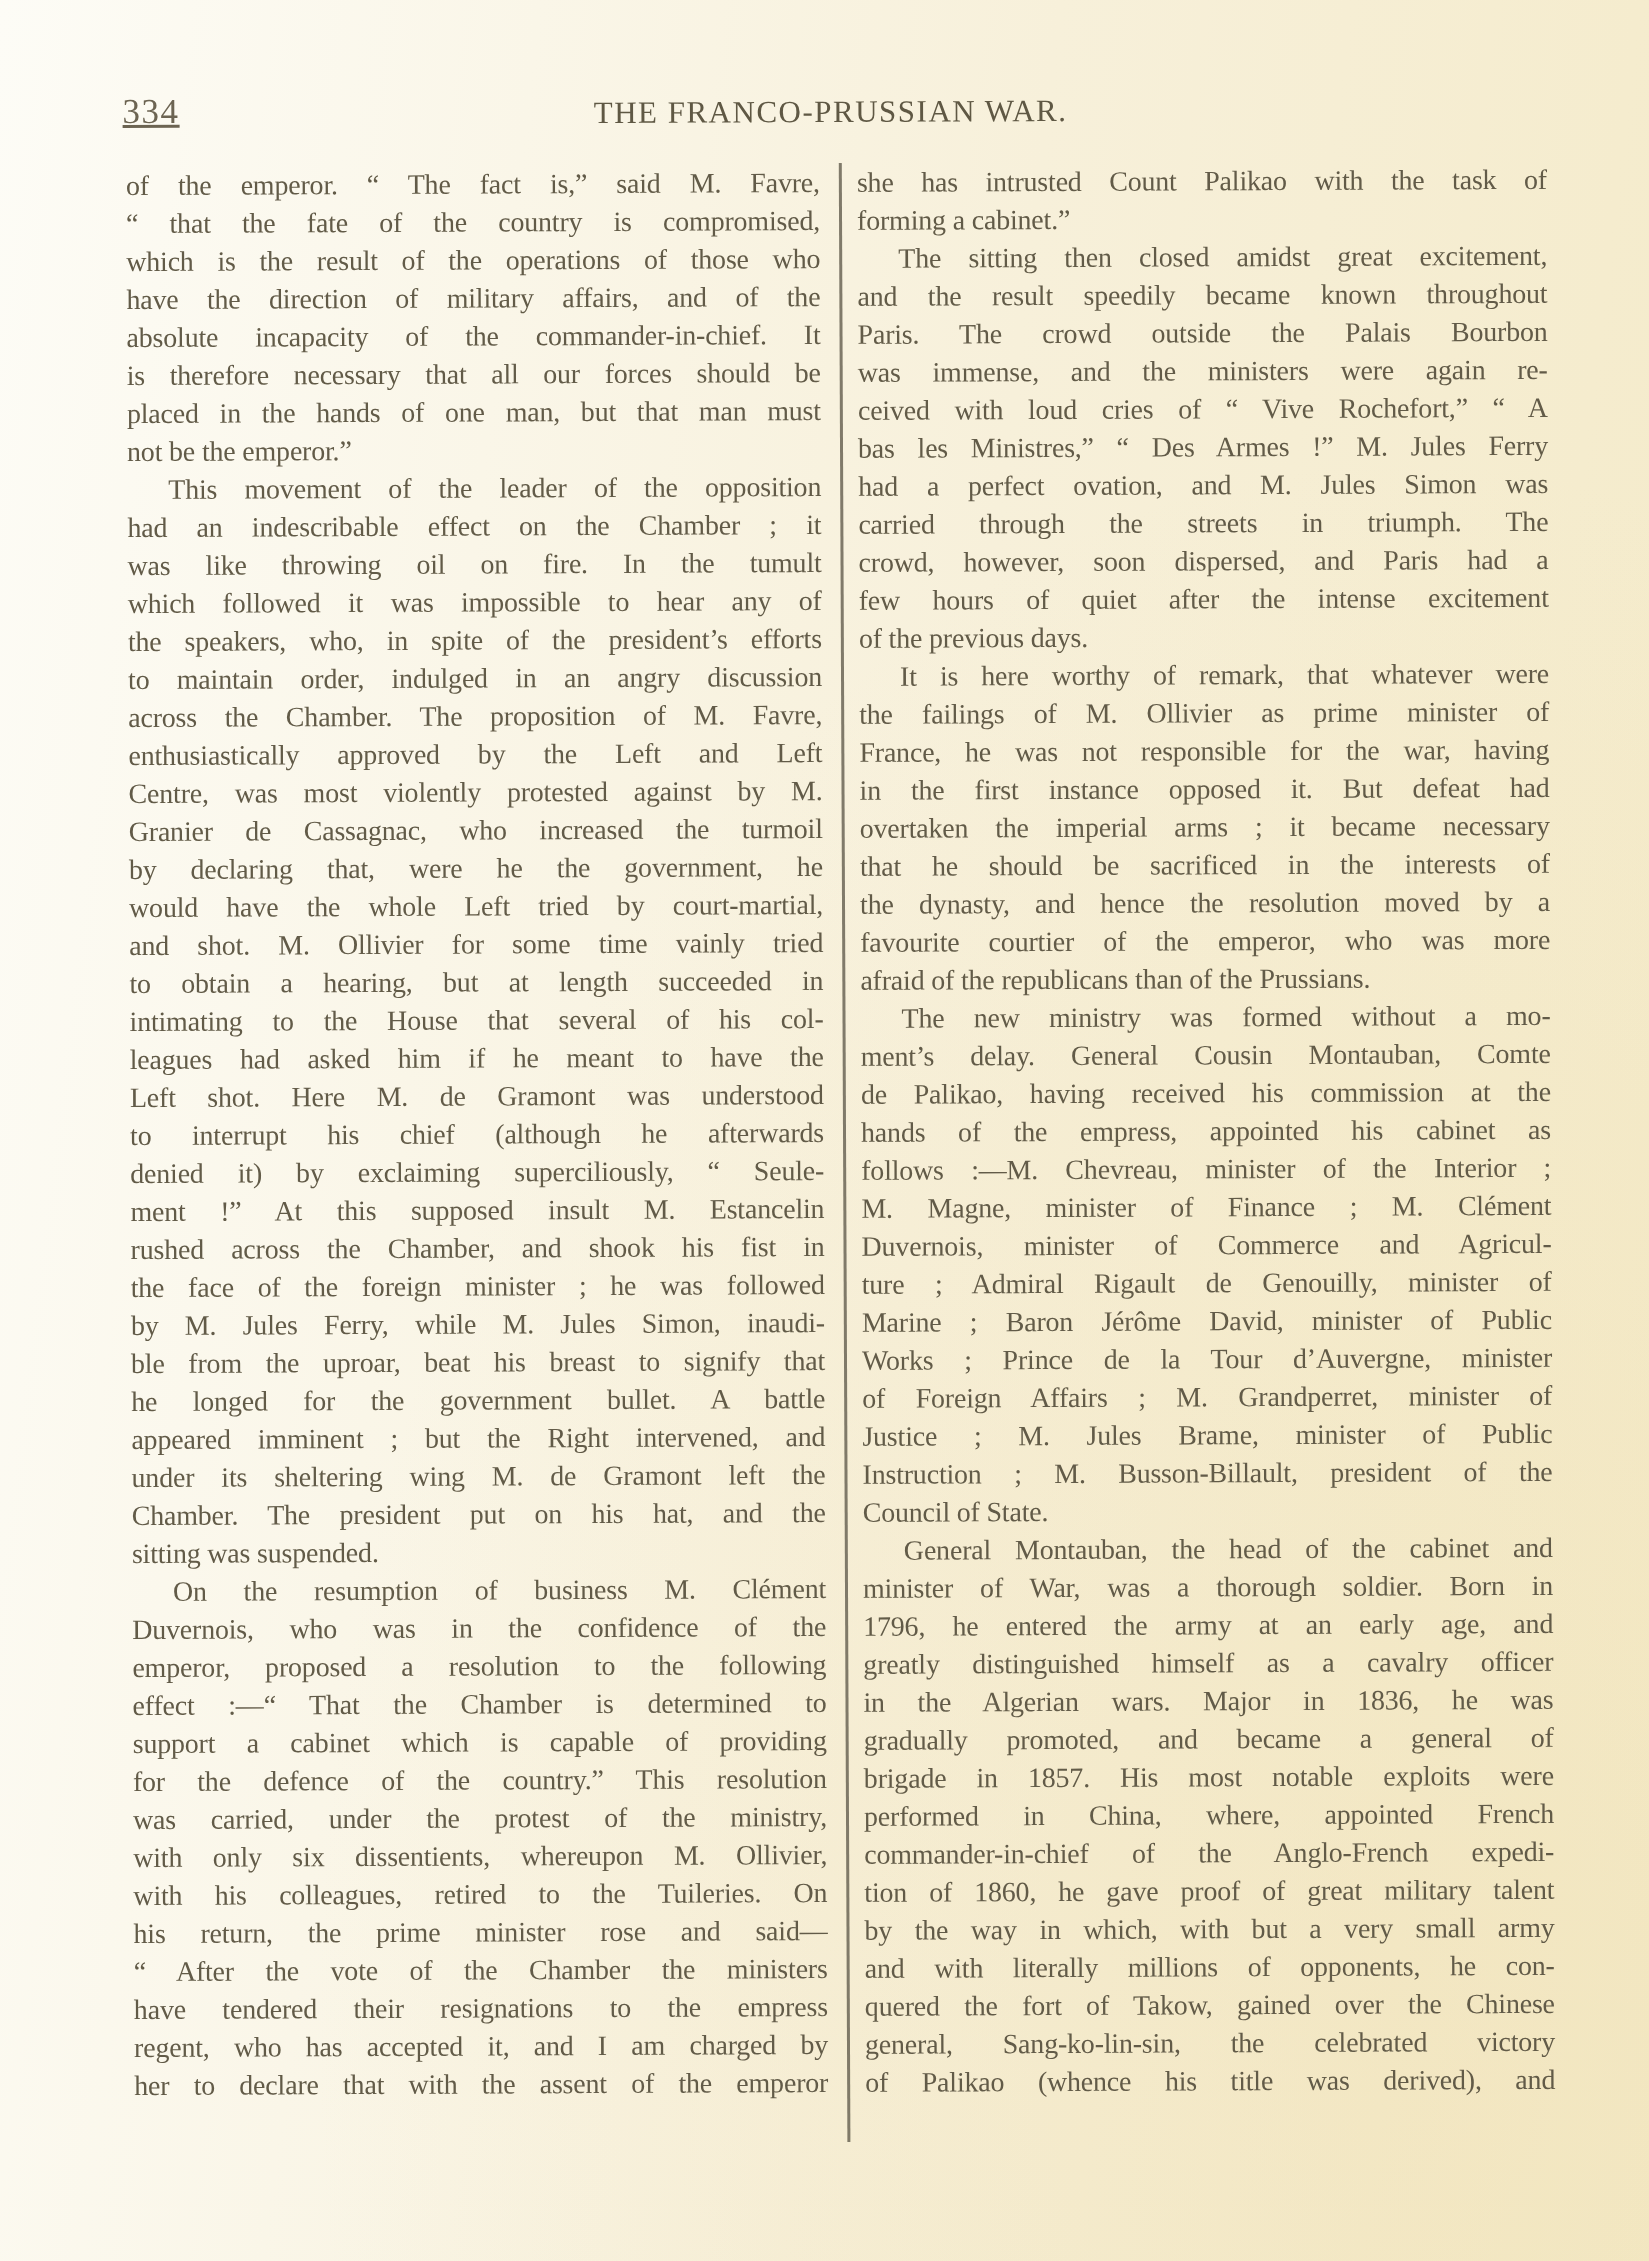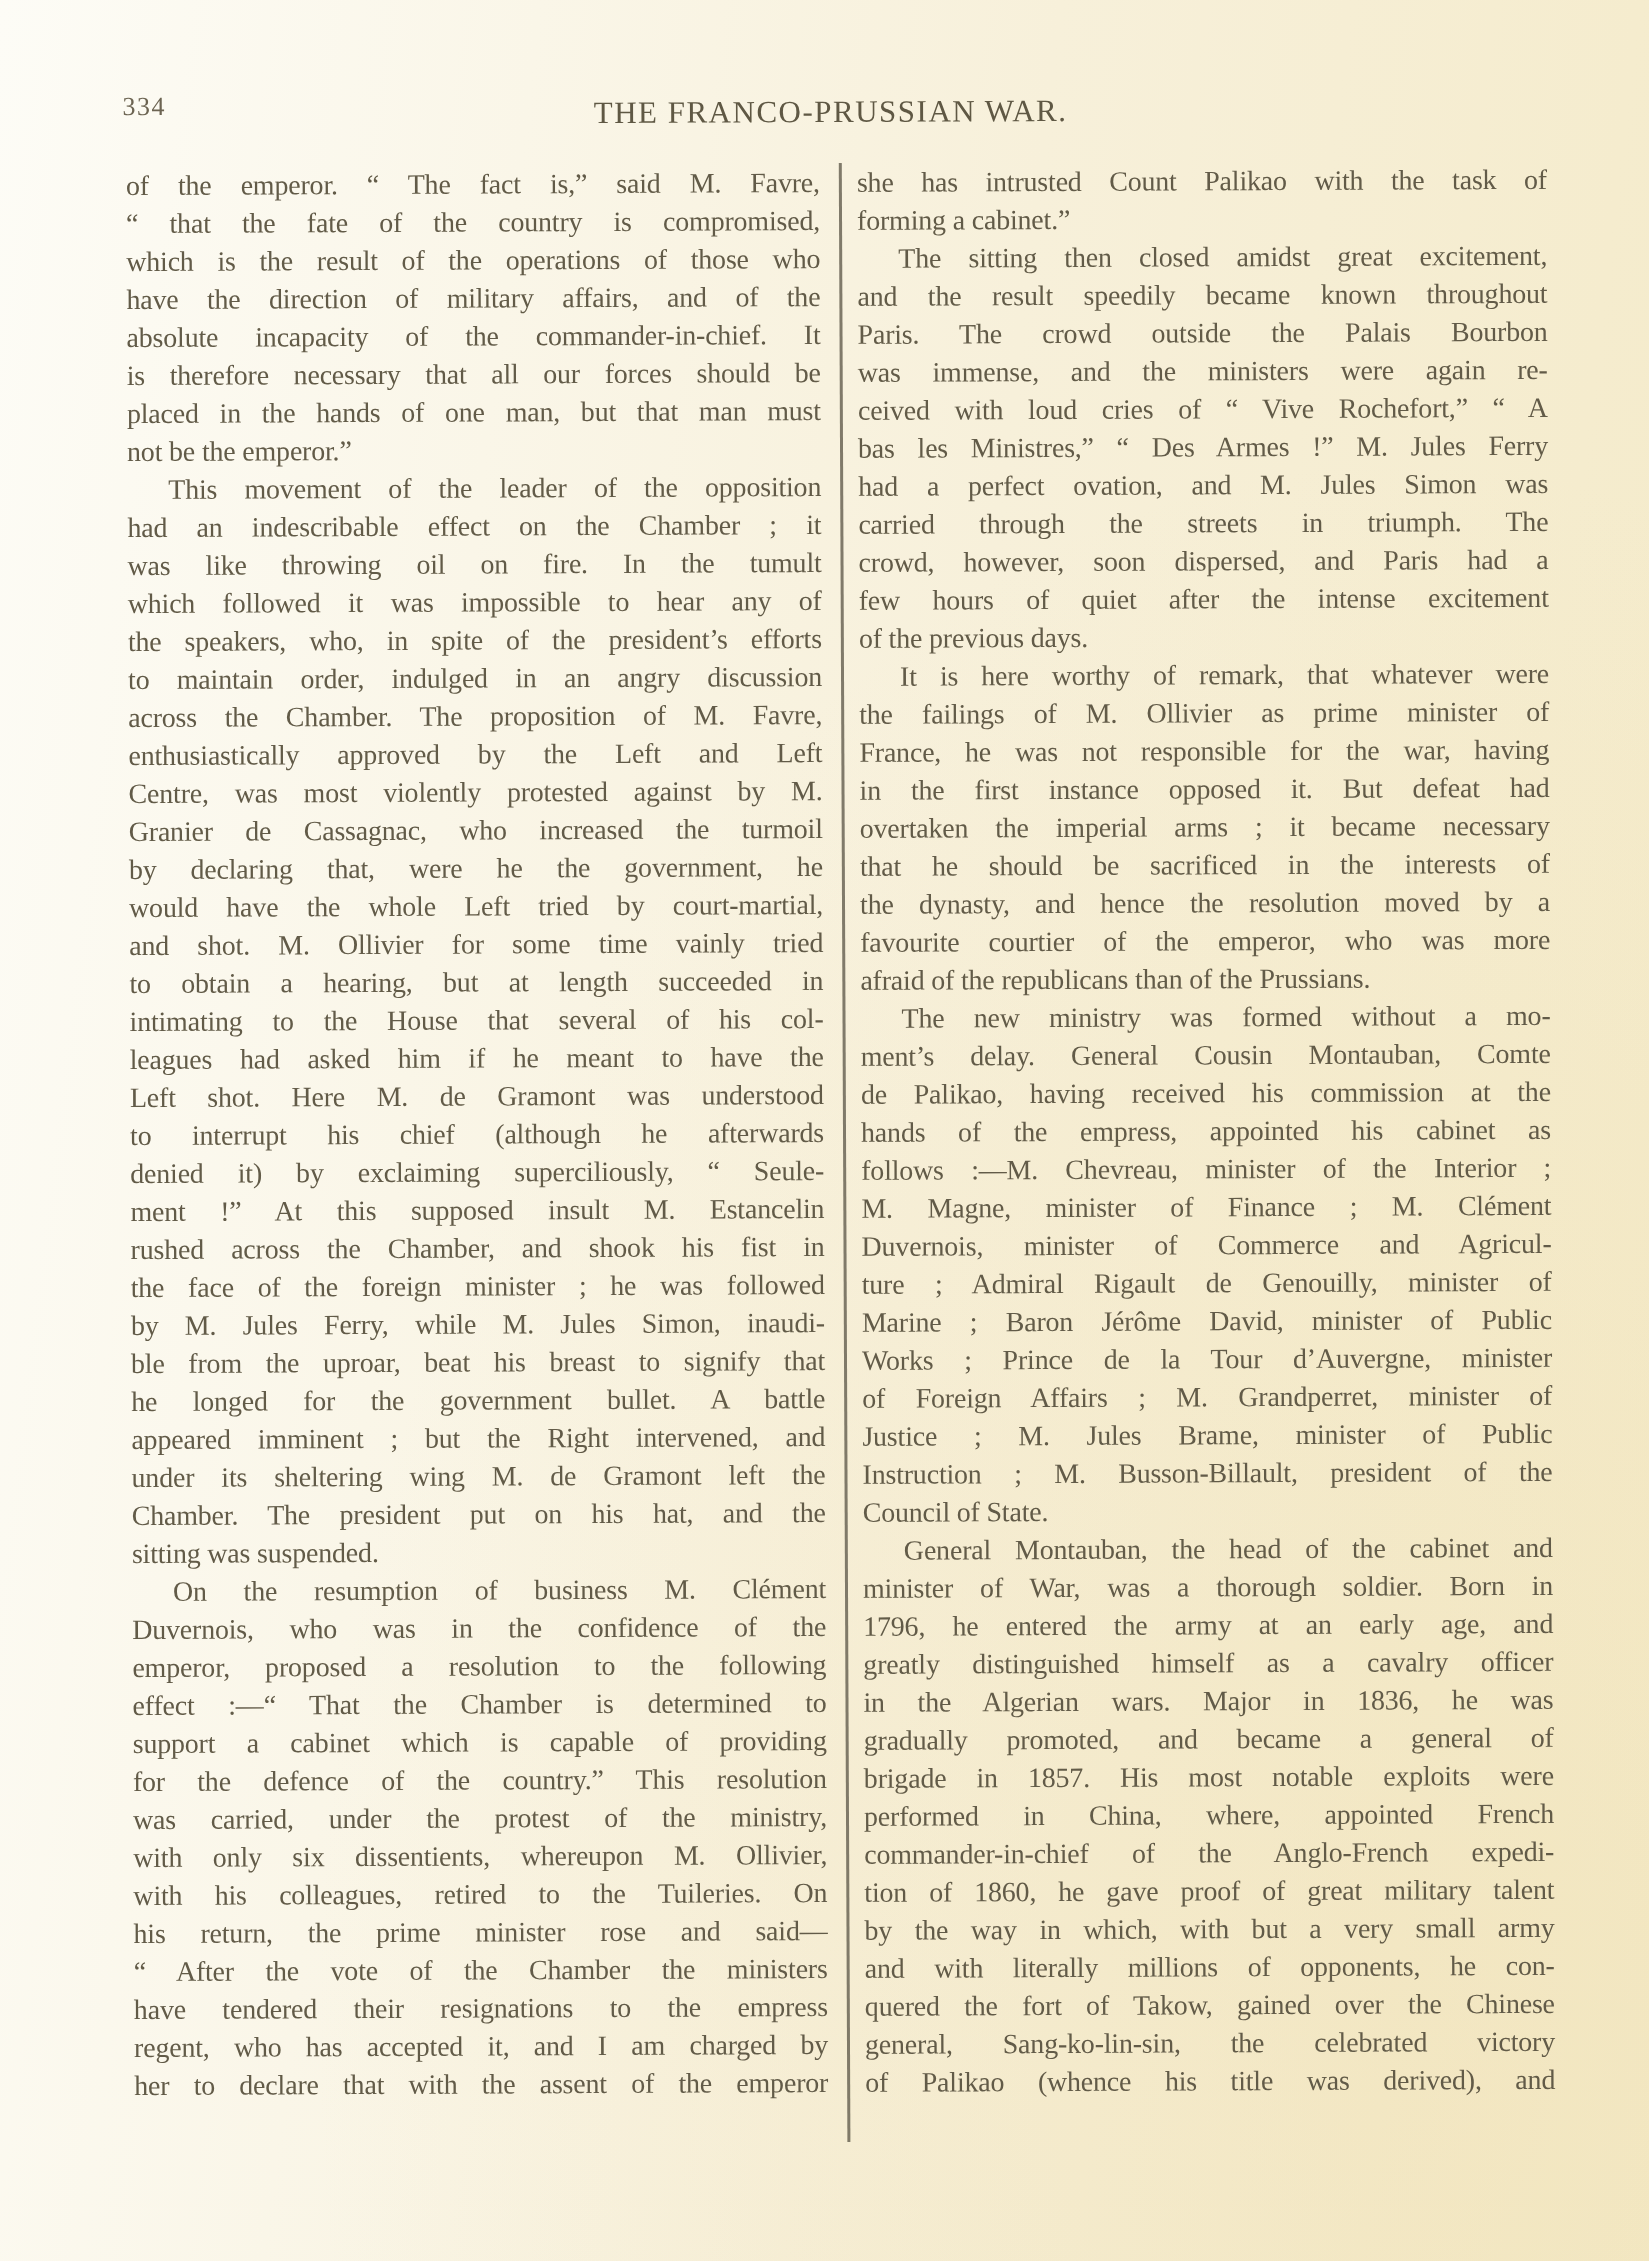--- a/index.html
+++ b/index.html
@@ -13,23 +13,24 @@
       linear-gradient(97deg, #fdfcf6 0%, #faf6e8 28%, #f7f0da 55%, #f5ecce 85%, #f4eac8 100%);
     font-family: "Liberation Serif", serif;
     color: #61594a;
   }
   .content { position: absolute; inset: 0; transform: rotate(-0.25deg); }
 
   .page-number {
     position: absolute;
     left: 127px;
     top: 89px;
-    font-size: 26px;
+    font-size: 35px;
     letter-spacing: 1.5px;
     color: #6c6452;
+    text-decoration: underline;
   }
   .running-title {
     position: absolute;
     left: 0;
     right: 0;
     top: 94px;
     padding-left: 20px;
     text-align: center;
     font-size: 31px;
     letter-spacing: 1.5px;

